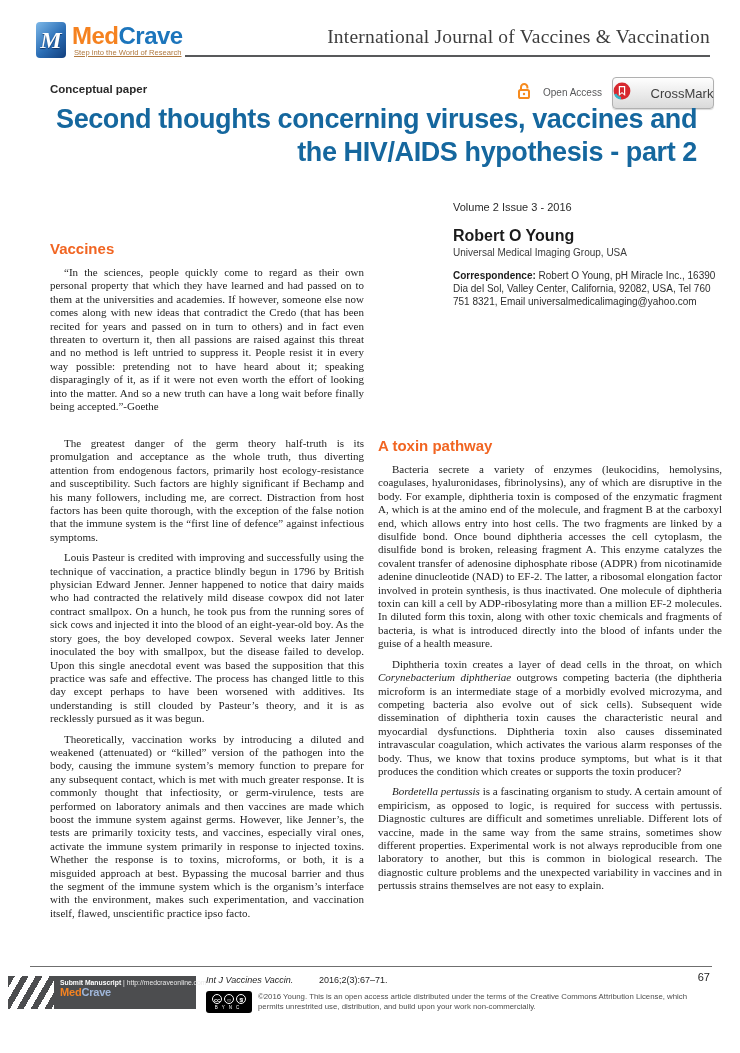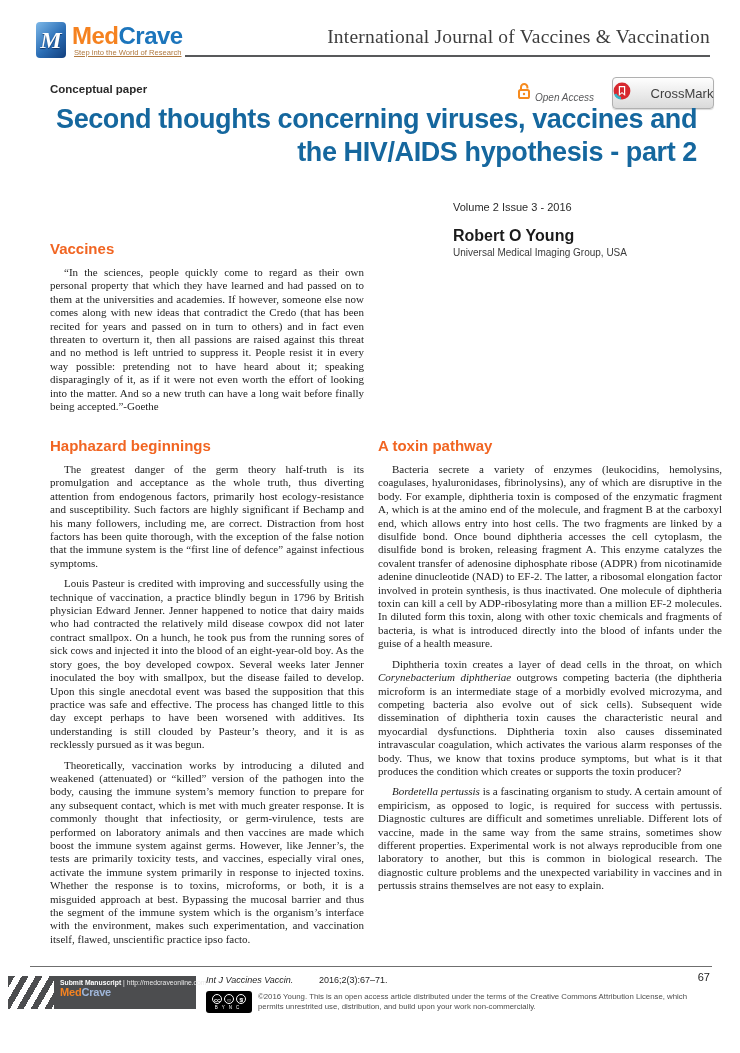--- a/index.html
+++ b/index.html
@@ -25,21 +25,21 @@
     font-size:7.6px; color:#b0793f; background:#fff; padding:0 3px 2px 0; line-height:9px;text-decoration:underline;
   }
   .journal-title {
     position:absolute; right:30px; top:26px;
     font-family:"Liberation Serif", serif; font-size:19.5px; color:#3d3d3d; letter-spacing:0.2px;
   }
   .header-rule { position:absolute; left:74px; top:55px; width:636px; height:2px; background:#58595b; }
 
   
   .paper-type { position:absolute; left:50px; top:83px; font-size:11.5px; font-weight:600; color:#2a2a2a; }
-  .open-access { position:absolute; left:517px; top:82px; display:flex; align-items:flex-end; gap:4px;font-style:italic; }
+  .open-access { position:absolute; left:517px; top:82px; display:flex; align-items:center; gap:12px; }
   .open-access .oa-label { font-size:10px; color:#58595b; }
   .crossmark {
     position:absolute; left:612px; top:77px; width:100px; height:30px;
     border:1px solid #b0b0b0; border-radius:4px;
     background:linear-gradient(#fefefe,#dadada);
     box-shadow:0 1px 1px rgba(0,0,0,0.15);
     display:flex; align-items:center; justify-content:center; gap:20px;
   }
   .crossmark .cm-label { font-size:13px; color:#3f3f3f; }
 
@@ -130,29 +130,29 @@
     </span>
     <span class="cm-label">CrossMark</span>
   </div>
 
   <h1 class="article-title" style="margin:0;text-align:right;">Second thoughts concerning viruses, vaccines and the HIV/AIDS hypothesis - part 2</h1>
 
   <div class="info">
     <div class="info-volume">Volume 2 Issue 3 - 2016</div>
     <div class="info-author">Robert O Young</div>
     <div class="info-affil">Universal Medical Imaging Group, USA</div>
+    <div class="info-corr"><span class="blabel">Correspondence:</span><span> Robert O Young, pH Miracle Inc., 16390 Dia del Sol, Valley Center, California, 92082, USA, Tel 760 751 8321, Email universalmedicalimaging@yahoo.com</span></div>
   </div>
 
   <div class="col-vaccines">
     <h2 class="sec-heading">Vaccines</h2>
     <p class="body-par">“In the sciences, people quickly come to regard as their own personal property that which they have learned and had passed on to them at the universities and academies. If however, someone else now comes along with new ideas that contradict the Credo (that has been recited for years and passed on in turn to others) and in fact even threaten to overturn it, then all passions are raised against this threat and no method is left untried to suppress it. People resist it in every way possible: pretending not to have heard about it; speaking disparagingly of it, as if it were not even worth the effort of looking into the matter. And so a new truth can have a long wait before finally being accepted.”-Goethe</p>
   </div>
 
   <div class="col-haphazard">
-    <h2 class="sec-heading">Haphazard beginnings</h2>
     <p class="body-par">The greatest danger of the germ theory half-truth is its promulgation and acceptance as the whole truth, thus diverting attention from endogenous factors, primarily host ecology-resistance and susceptibility. Such factors are highly significant if Bechamp and his many followers, including me, are correct. Distraction from host factors has been quite thorough, with the exception of the false notion that the immune system is the “first line of defence” against infectious symptoms.</p>
     <p class="body-par">Louis Pasteur is credited with improving and successfully using the technique of vaccination, a practice blindly begun in 1796 by British physician Edward Jenner. Jenner happened to notice that dairy maids who had contracted the relatively mild disease cowpox did not later contract smallpox. On a hunch, he took pus from the running sores of sick cows and injected it into the blood of an eight-year-old boy. As the story goes, the boy developed cowpox. Several weeks later Jenner inoculated the boy with smallpox, but the disease failed to develop. Upon this single anecdotal event was based the supposition that this practice was safe and effective. The process has changed little to this day except perhaps to have been worsened with additives. Its understanding is still clouded by Pasteur’s theory, and it is as recklessly pursued as it was begun.</p>
     <p class="body-par">Theoretically, vaccination works by introducing a diluted and weakened (attenuated) or “killed” version of the pathogen into the body, causing the immune system’s memory function to prepare for any subsequent contact, which is met with much greater response. It is commonly thought that infectiosity, or germ-virulence, tests are performed on laboratory animals and then vaccines are made which boost the immune system against germs. However, like Jenner’s, the tests are primarily toxicity tests, and vaccines, especially viral ones, activate the immune system primarily in response to injected toxins. Whether the response is to toxins, microforms, or both, it is a misguided approach at best. Bypassing the mucosal barrier and thus the segment of the immune system which is the organism’s interface with the environment, makes such experimentation, and vaccination itself, flawed, unscientific practice ipso facto.</p>
   </div>
 
   <div class="col-toxin">
     <h2 class="sec-heading">A toxin pathway</h2>
     <p class="body-par">Bacteria secrete a variety of enzymes (leukocidins, hemolysins, coagulases, hyaluronidases, fibrinolysins), any of which are disruptive in the body. For example, diphtheria toxin is composed of the enzymatic fragment A, which is at the amino end of the molecule, and fragment B at the carboxyl end, which allows entry into host cells. The two fragments are linked by a disulfide bond. Once bound diphtheria accesses the cell cytoplasm, the disulfide bond is broken, releasing fragment A. This enzyme catalyzes the covalent transfer of adenosine diphosphate ribose (ADPR) from nicotinamide adenine dinucleotide (NAD) to EF-2. The latter, a ribosomal elongation factor involved in protein synthesis, is thus inactivated. One molecule of diphtheria toxin can kill a cell by ADP-ribosylating more than a million EF-2 molecules. In diluted form this toxin, along with other toxic chemicals and fragments of bacteria, is what is introduced directly into the blood of infants under the guise of a health measure.</p>
     <p class="body-par"><span>Diphtheria toxin creates a layer of dead cells in the throat, on which </span><em>Corynebacterium diphtheriae</em><span> outgrows competing bacteria (the diphtheria microform is an intermediate stage of a morbidly evolved microzyma, and competing bacteria also evolve out of sick cells). Subsequent wide dissemination of diphtheria toxin causes the characteristic neural and myocardial dysfunctions. Diphtheria toxin also causes disseminated intravascular coagulation, which activates the various alarm responses of the body. Thus, we know that toxins produce symptoms, but what is it that produces the condition which creates or supports the toxin producer?</span></p>
     <p class="body-par"><em>Bordetella pertussis</em><span> is a fascinating organism to study. A certain amount of empiricism, as opposed to logic, is required for success with pertussis. Diagnostic cultures are difficult and sometimes unreliable. Different lots of vaccine, made in the same way from the same strains, sometimes show different properties. Experimental work is not always reproducible from one laboratory to another, but this is common in biological research. The diagnostic culture problems and the unexpected variability in vaccines and in pertussis strains themselves are not easy to explain.</span></p>

